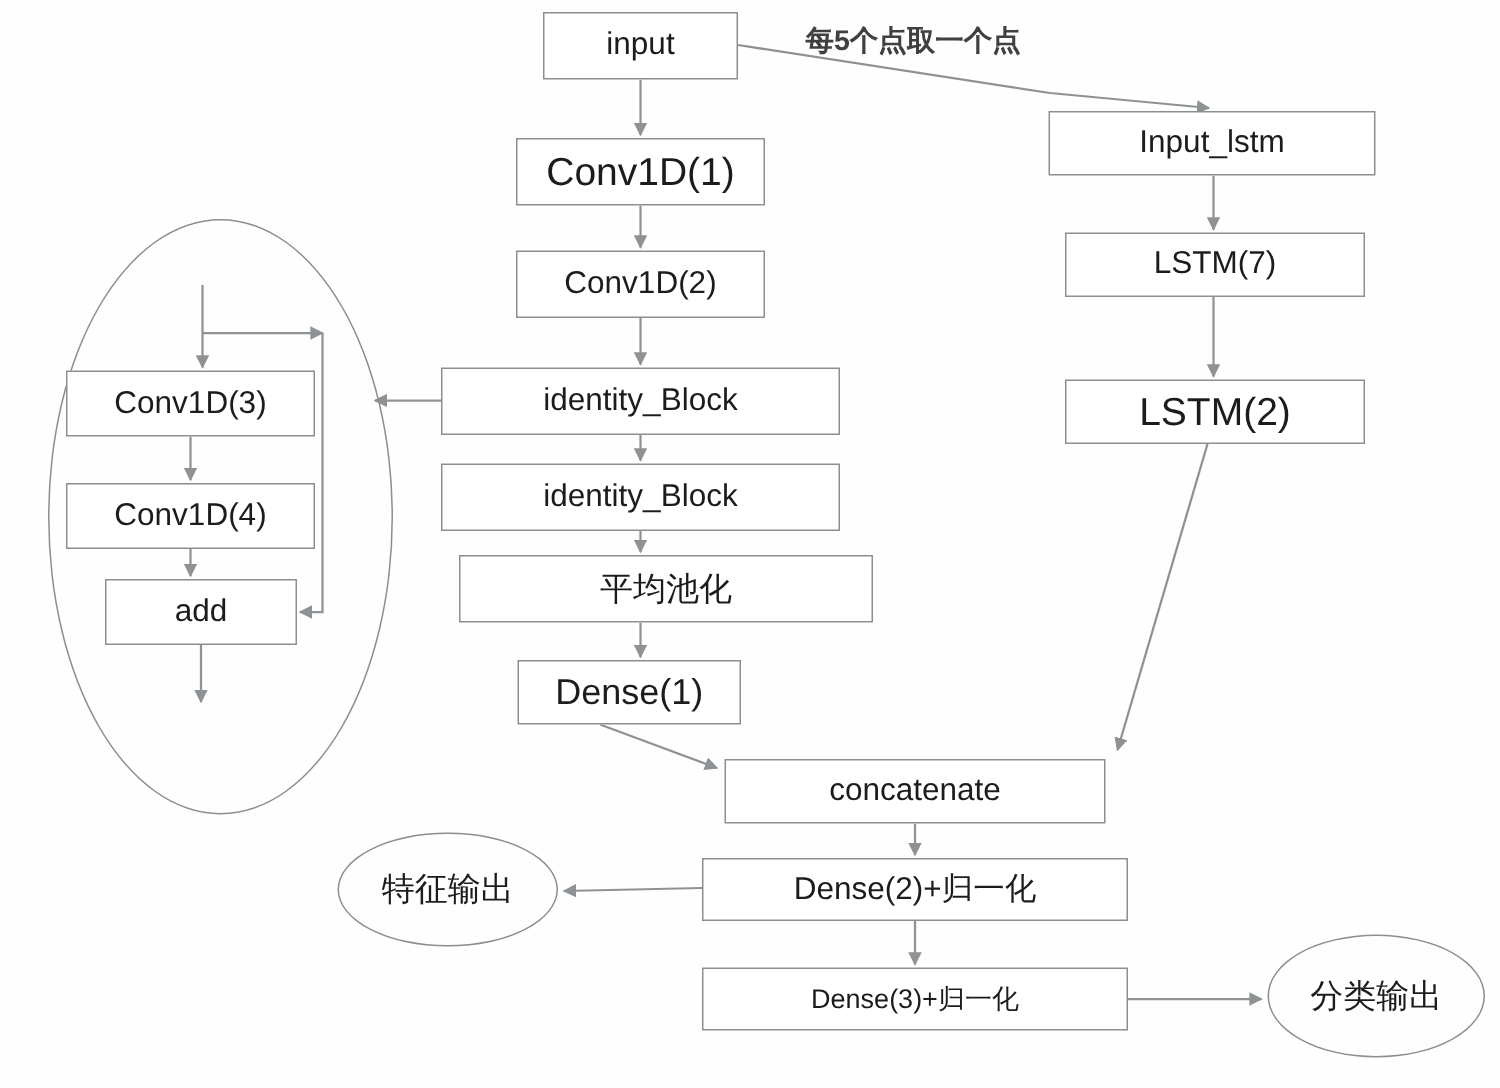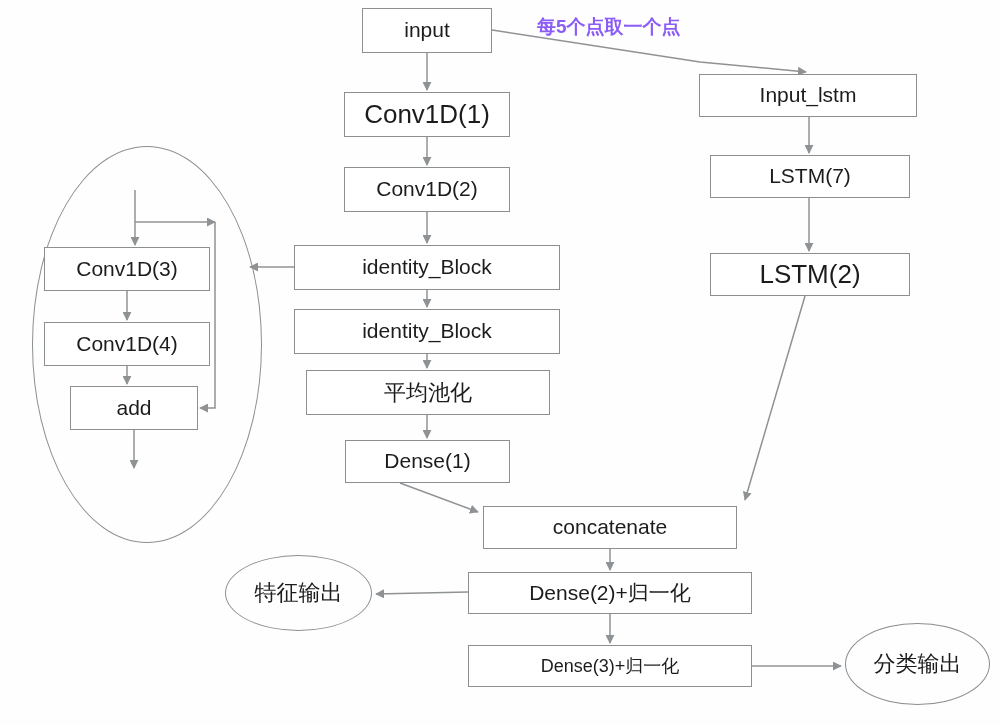--- a/index.html
+++ b/index.html
@@ -51,21 +51,21 @@
   }
   .group-ellipse {
     position: absolute;
     box-sizing: border-box;
     border: 1.5px solid #8b8e90;
     border-radius: 50%;
     background: transparent;
   }
   .edge-note {
     position: absolute;
-    color: #8b5cf6;
+    color: #404040;
     white-space: nowrap;
   }
 </style>
 </head>
 <body>
 
 <div id="diagram-root">
 
   <svg id="edge-layer" viewBox="0 0 1000 725" width="1000" height="725">
     <defs>
@@ -122,25 +122,25 @@
   </div>
 
   <div class="node node-box" style="left:294px; top:245px; width:266px; height:45px; font-size:21px;">
     <span>identity_Block</span>
   </div>
 
   <div class="node node-box" style="left:294px; top:309px; width:266px; height:45px; font-size:21px;">
     <span>identity_Block</span>
   </div>
 
-  <div class="node node-box" style="left:306px; top:370px; width:244px; height:45px; font-size:22px;">
+  <div class="node node-box" style="left:306px; top:370px; width:276px; height:45px; font-size:22px;">
     <span>平均池化</span>
   </div>
 
-  <div class="node node-box" style="left:345px; top:440px; width:165px; height:43px; font-size:21px;">
+  <div class="node node-box" style="left:345px; top:440px; width:149px; height:43px; font-size:24px;">
     <span>Dense(1)</span>
   </div>
 
   <div class="node node-box" style="left:699px; top:74px; width:218px; height:43px; font-size:21px;">
     <span>Input_lstm</span>
   </div>
 
   <div class="node node-box" style="left:710px; top:155px; width:200px; height:43px; font-size:21px;">
     <span>LSTM(7)</span>
   </div>

